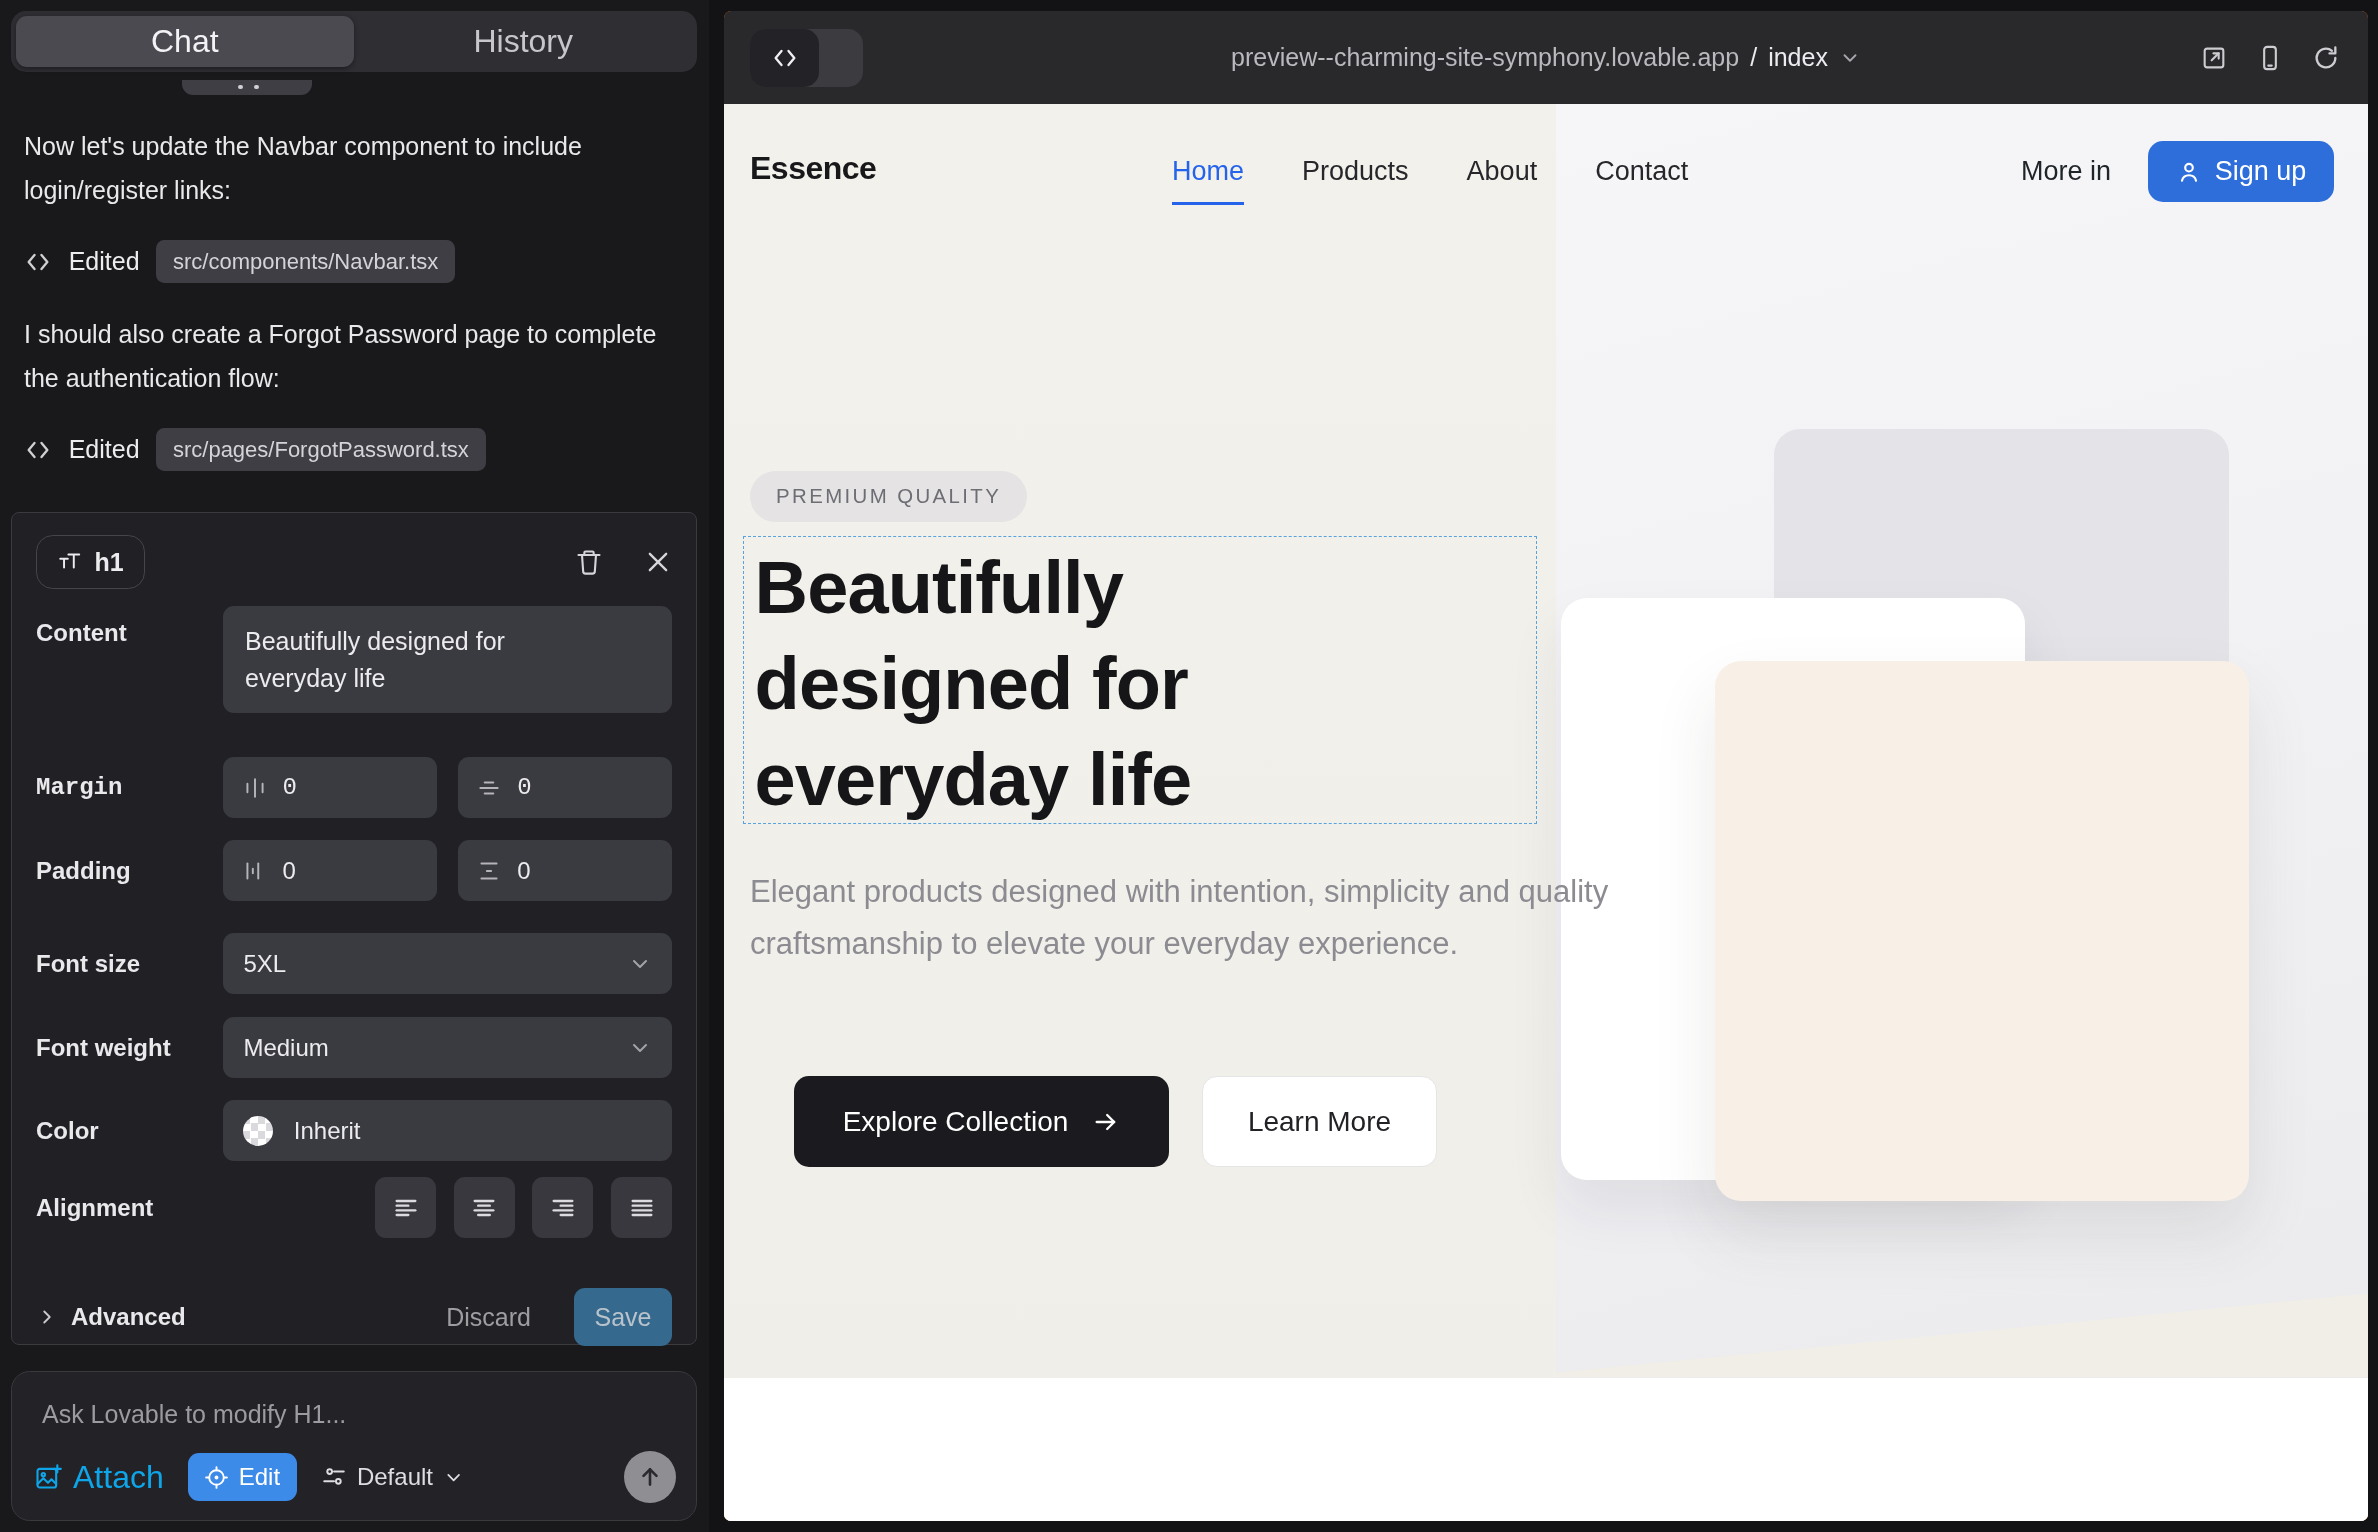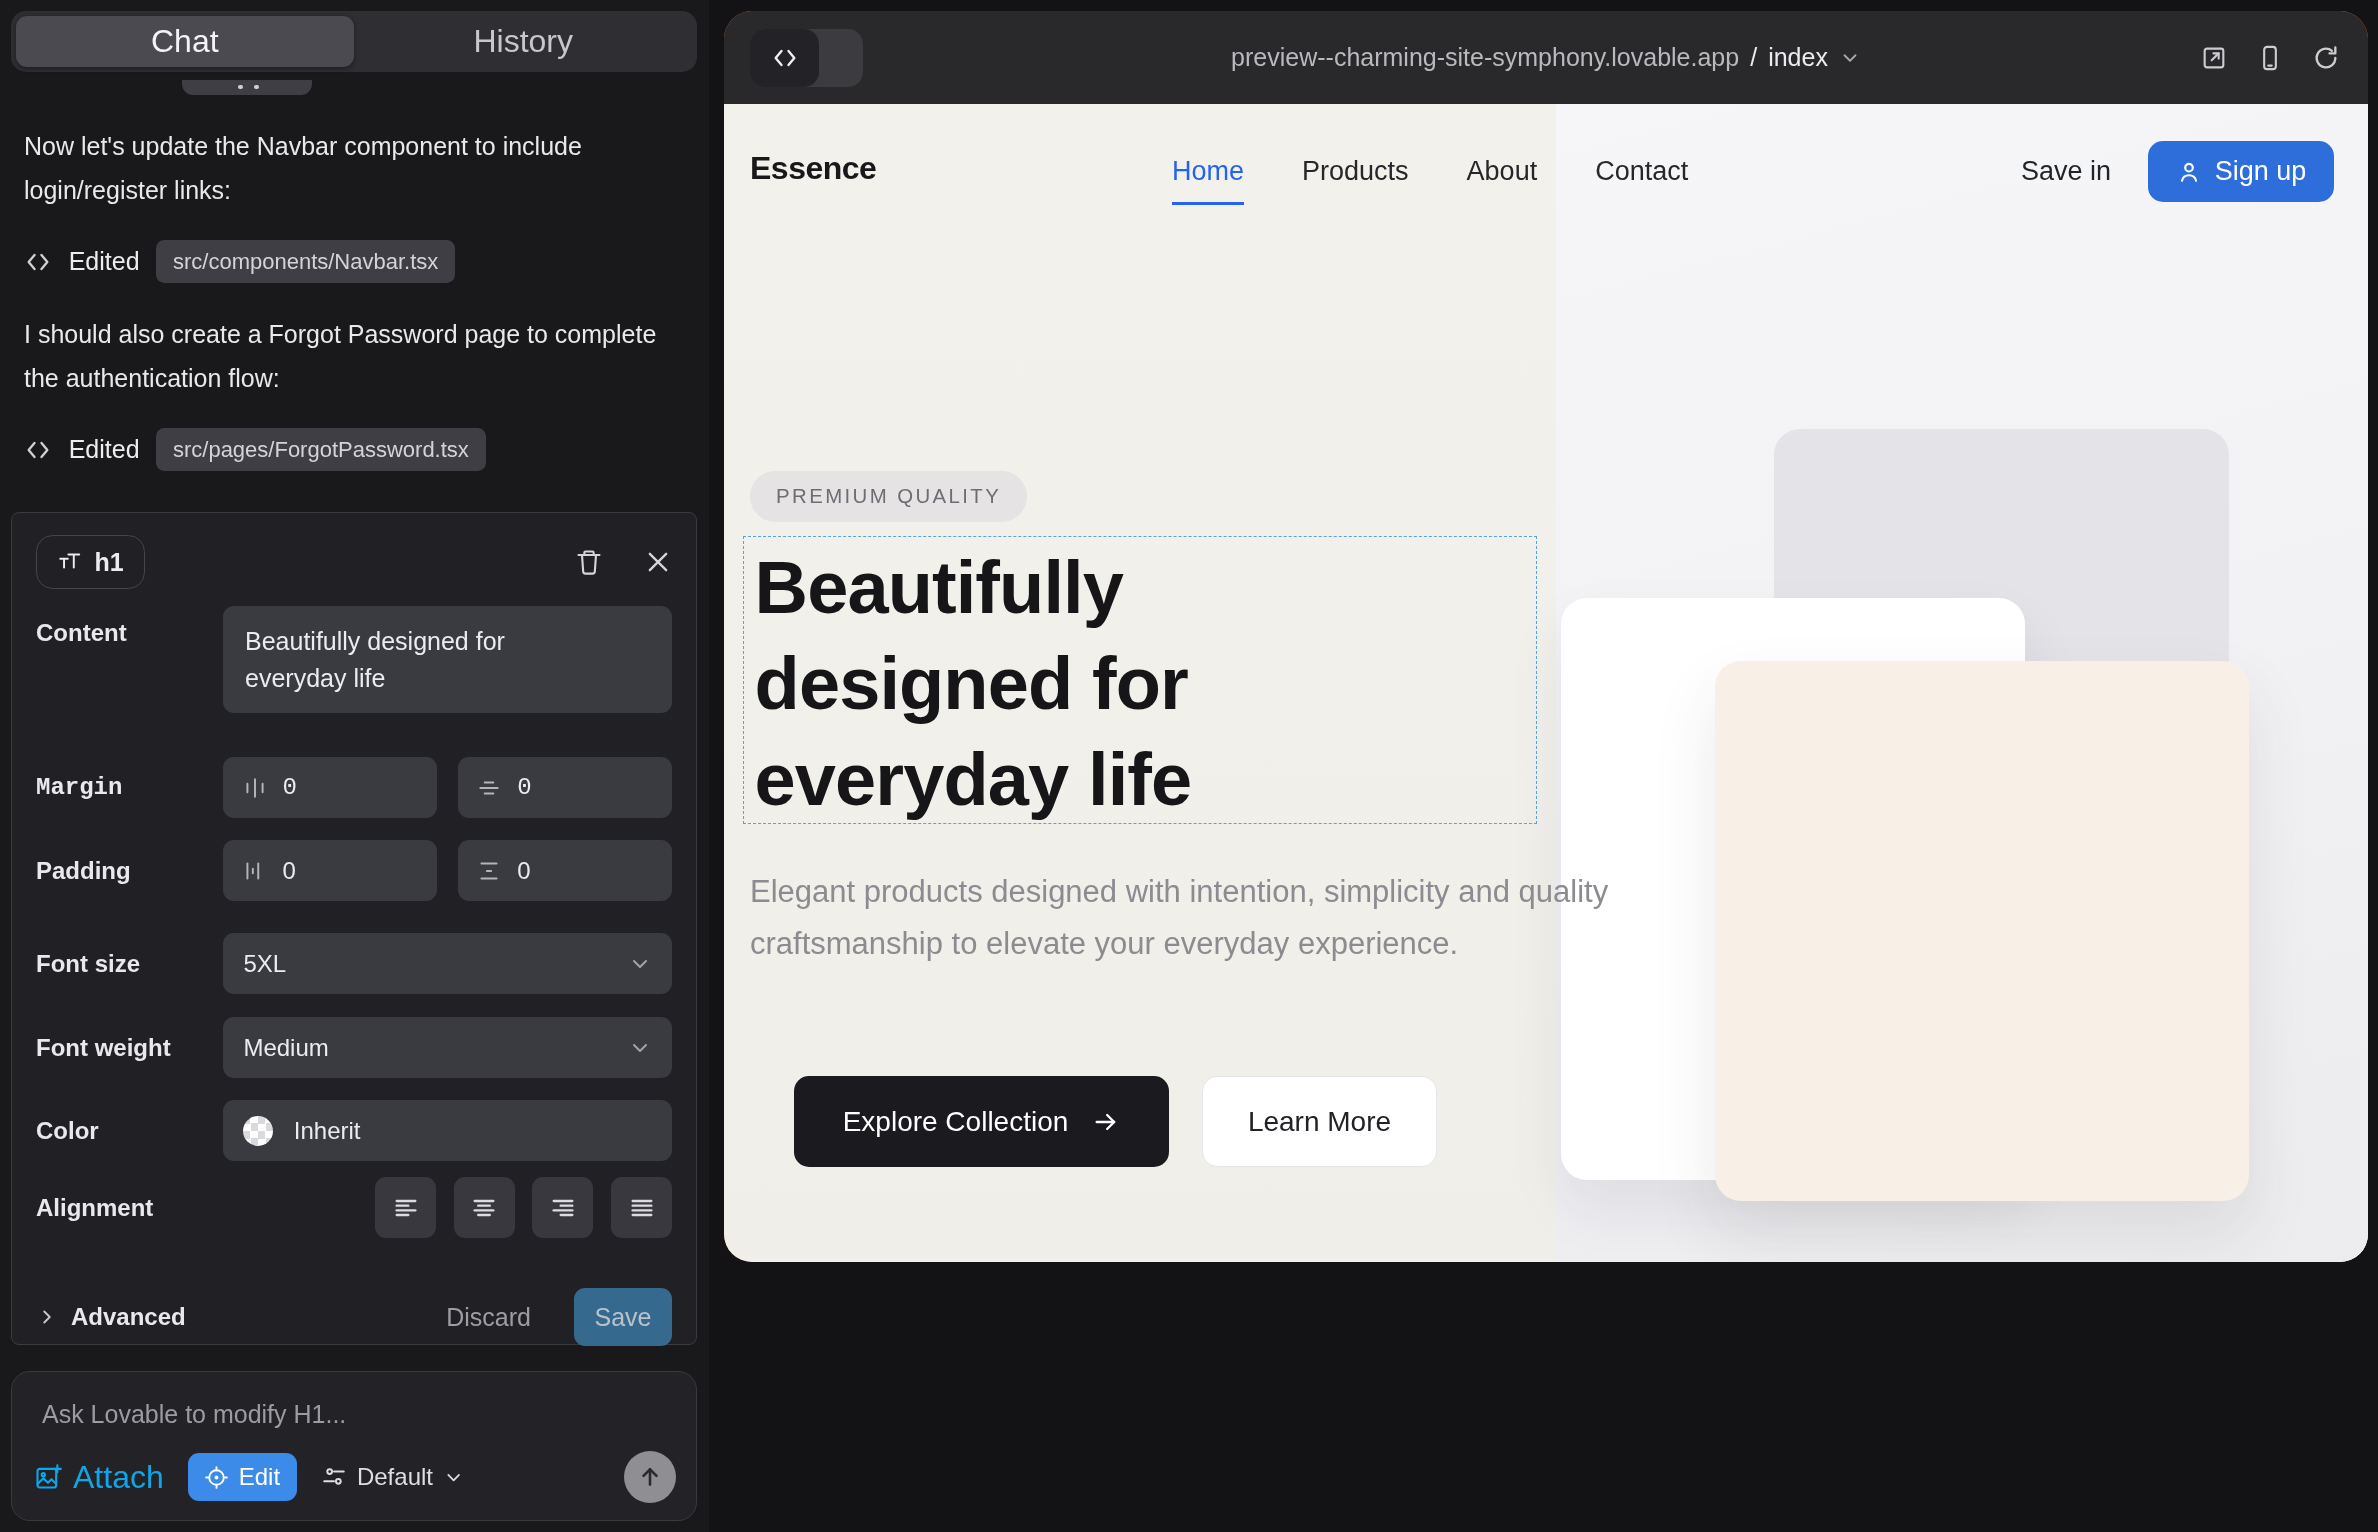--- a/index.html
+++ b/index.html
@@ -85,22 +85,22 @@
   .input-row { position:absolute; left:22px; right:20.4px; bottom:16.7px; height:52px;
     display:flex; align-items:center; gap:24px; }
   .attach { display:flex; align-items:center; gap:11px; color:#0ea5e9; font-size:32px; }
   .edit-pill { display:flex; align-items:center; gap:9.3px; background:#3d8be8; color:#fff;
     border-radius:11px; height:48px; padding:0 16.7px; font-size:24px; }
   .default-dd { display:flex; align-items:center; gap:10.2px; color:#dedee2; font-size:24px; }
   .send { margin-left:auto; width:52px; height:52px; border-radius:50%; background:#8e8e93;
     display:flex; align-items:center; justify-content:center; color:#2a2a2d; }
 
   
-  .preview { position:absolute; left:724px; top:11px; width:1644px; height:1251px;
-    border-radius:28px; overflow:hidden; background:#f97316; }
+  .preview { position:absolute; left:724px; top:11px; width:1644px; height:1510px;
+    border-radius:7px; overflow:hidden; background:#f97316; }
   .browser-bar { position:absolute; left:0; top:0; width:100%; height:93px; background:#29292c;
     display:flex; align-items:center; }
   .code-toggle { position:absolute; left:26px; top:17.6px; width:113px; height:58px;
     background:#3b3b40; border-radius:15px; }
   .code-toggle .seg { position:absolute; left:0; top:0; width:69px; height:58px; background:#232327;
     border-radius:15px; display:flex; align-items:center; justify-content:center; color:#f0f0f2; }
   .urlbox { margin:0 auto; display:flex; align-items:center; gap:11px; font-size:25px; }
   .url-domain { color:#b9b9be; } .url-sep { color:#ececf0; } .url-page { color:#ececf0; }
   .urlbox svg { color:#a6a6ac; }
   .bar-icons { position:absolute; right:28px; top:0; height:93px; display:flex; align-items:center; gap:28px; color:#cdcdd1; }
@@ -446,21 +446,21 @@
       <div class="card card-peach"></div>
 
       <div class="site-nav">
         <div class="logo">Essence</div>
         <div class="nav-links">
           <span class="nav-link active">Home</span>
           <span class="nav-link">Products</span>
           <span class="nav-link">About</span>
           <span class="nav-link">Contact</span>
         </div>
-        <span class="sign-in">Save in</span>
+        <span class="sign-in">More in</span>
         <div class="sign-up">
           <svg width="26" height="26" viewBox="0 0 24 24" fill="none" stroke="currentColor" stroke-width="2" stroke-linecap="round" stroke-linejoin="round">
               <circle cx="12" cy="8" r="3.5"></circle>
               <path d="M5.5 20c.8-3.4 3.4-5 6.5-5s5.7 1.6 6.5 5"></path>
             </svg>
           <span>Sign up</span>
         </div>
       </div>
 
       <div class="hero-badge">PREMIUM QUALITY</div>

